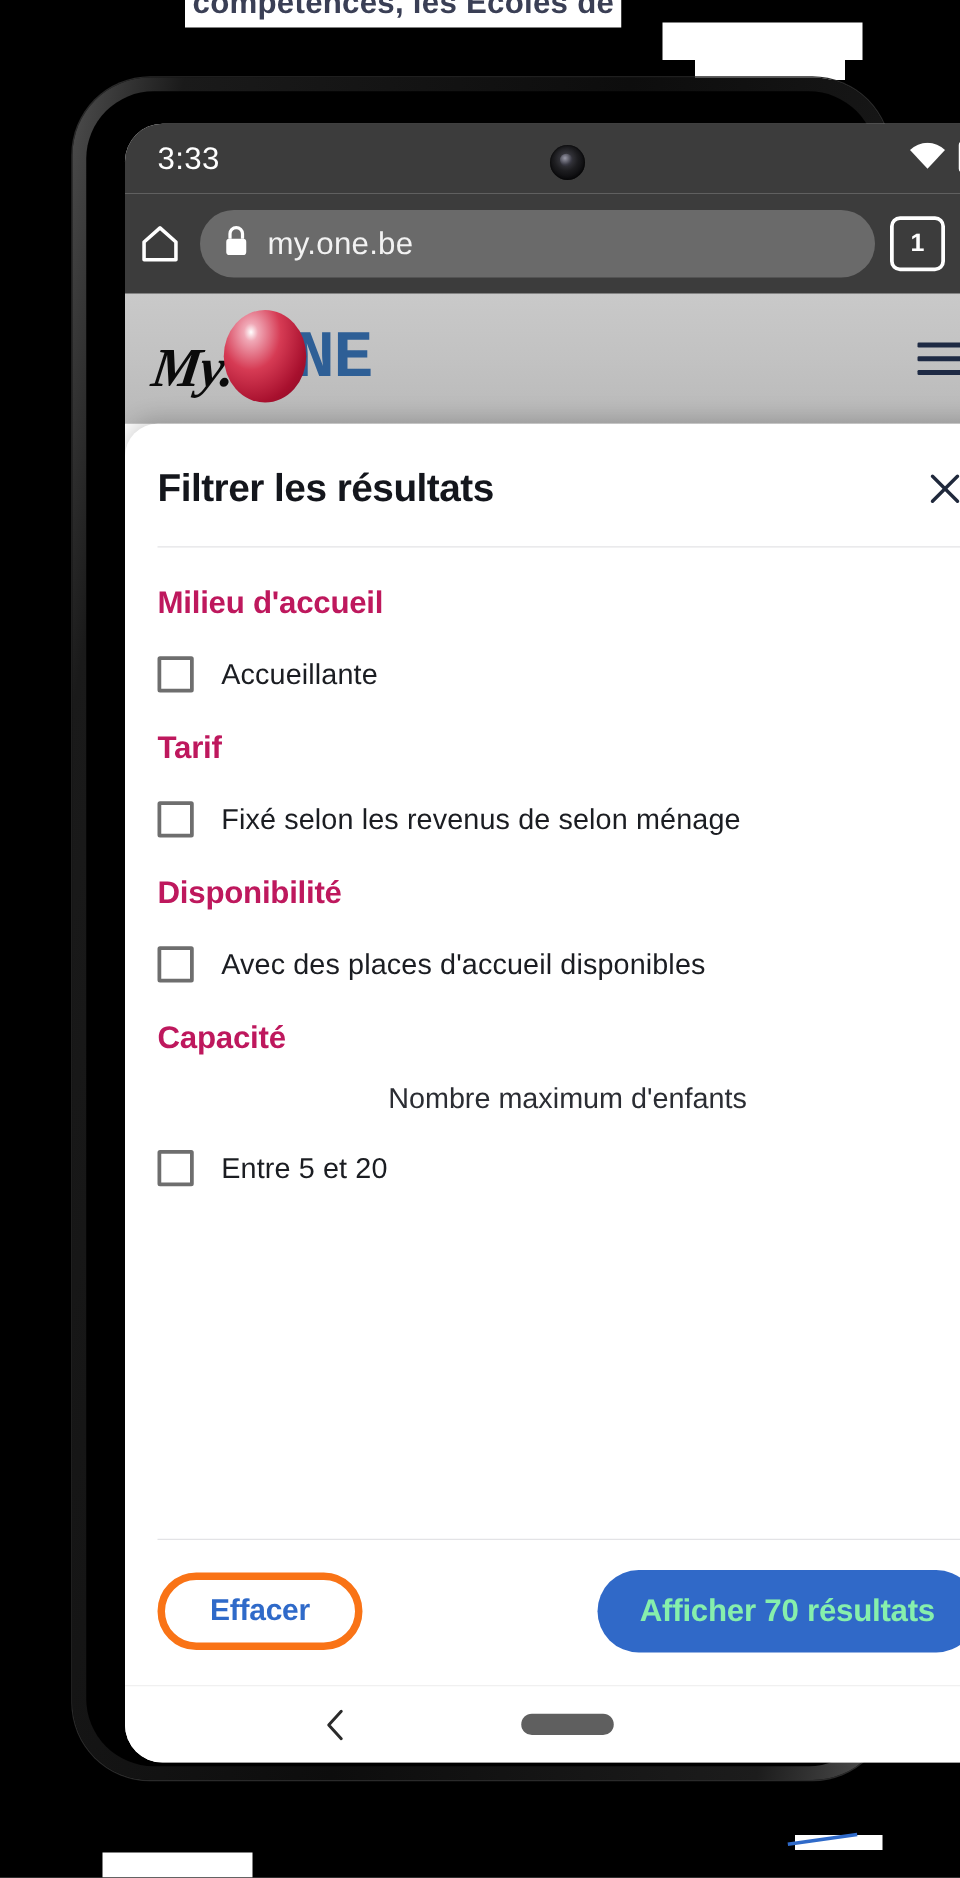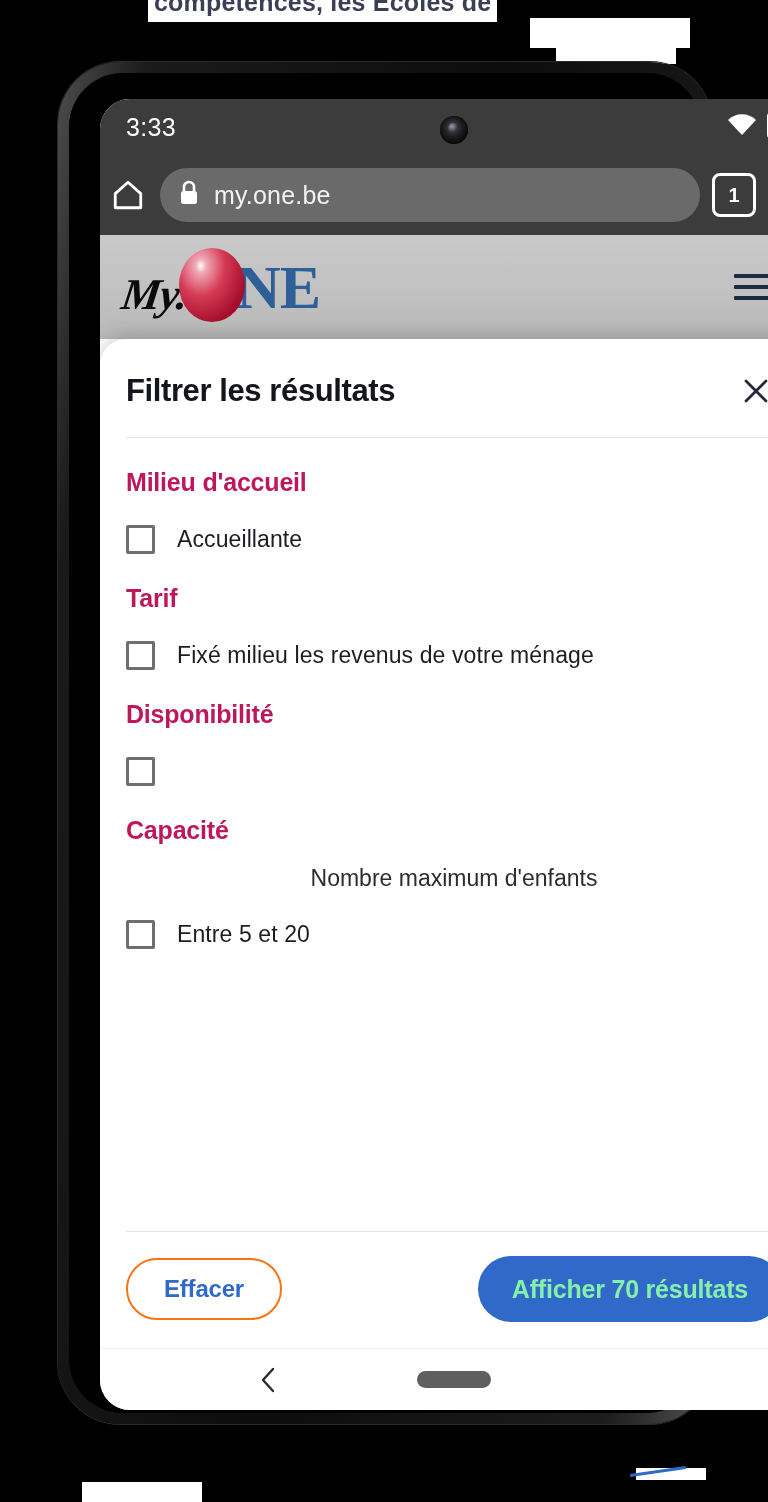--- a/index.html
+++ b/index.html
@@ -232,23 +232,23 @@
     width: 66px; height: 74px;
     border-radius: 50%;
     background: radial-gradient(ellipse at 33% 24%, #ffffff 0%, #f0a8b6 9%, #d63b54 38%, #a8102e 72%, #7d0a22 100%);
     margin-left: -4px;
     margin-right: -9px;
     z-index: 2;
     position: relative;
     top: -2px;
   }
   #logo-ne {
-    font-family: Liberation Serif, serif;
+    font-family: Liberation Mono, monospace;
     font-weight: 700;
-    font-size: 62px;
+    font-size: 53px;
     color: #2e5f96;
     letter-spacing: -1px;
     line-height: 1;
   }
   #hamburger {
     margin-left: auto;
     width: 44px;
     display: flex;
     flex-direction: column;
     gap: 7px;
@@ -360,21 +360,21 @@
   #modal-actions {
     display: flex;
     align-items: center;
     padding: 24px 26px 26px 26px;
     gap: 18px;
   }
   #clear-btn {
     height: 62px;
     padding: 0 36px;
     border-radius: 31px;
-    border: 2px solid #f97316;
+    border: 6px solid #f97316;
     background: #ffffff;
     color: #2f6ac9;
     font-family: "Liberation Sans", sans-serif;
     font-size: 24px;
     font-weight: 700;
     letter-spacing: -.2px;
     cursor: pointer;
   }
   #apply-btn {
     margin-left: auto;
@@ -509,25 +509,26 @@
           <div id="filters-scroll">
             <div id="filter-groups">
                 <div class="group-title">Milieu d'accueil</div>
                 <label class="check-row">
                   <span class="checkbox"></span>
                   <span class="check-label">Accueillante</span>
                 </label>
                 <div class="group-title">Tarif</div>
                 <label class="check-row">
                   <span class="checkbox"></span>
-                  <span class="check-label">Fixé milieu les revenus de votre ménage</span>
+                  <span class="check-label">Fixé selon les revenus de selon ménage</span>
                 </label>
                 <div class="group-title">Disponibilité</div>
                 <label class="check-row">
                   <span class="checkbox"></span>
+                  <span class="check-label">Avec des places d'accueil disponibles</span>
                 </label>
                 <div class="group-title">Capacité</div>
                 <div class="group-subtitle">Nombre maximum d'enfants</div>
                 <label class="check-row">
                   <span class="checkbox"></span>
                   <span class="check-label">Entre 5 et 20</span>
                 </label>
               </div>
             <div id="scroll-track"></div>
             <div id="scroll-thumb"></div>

